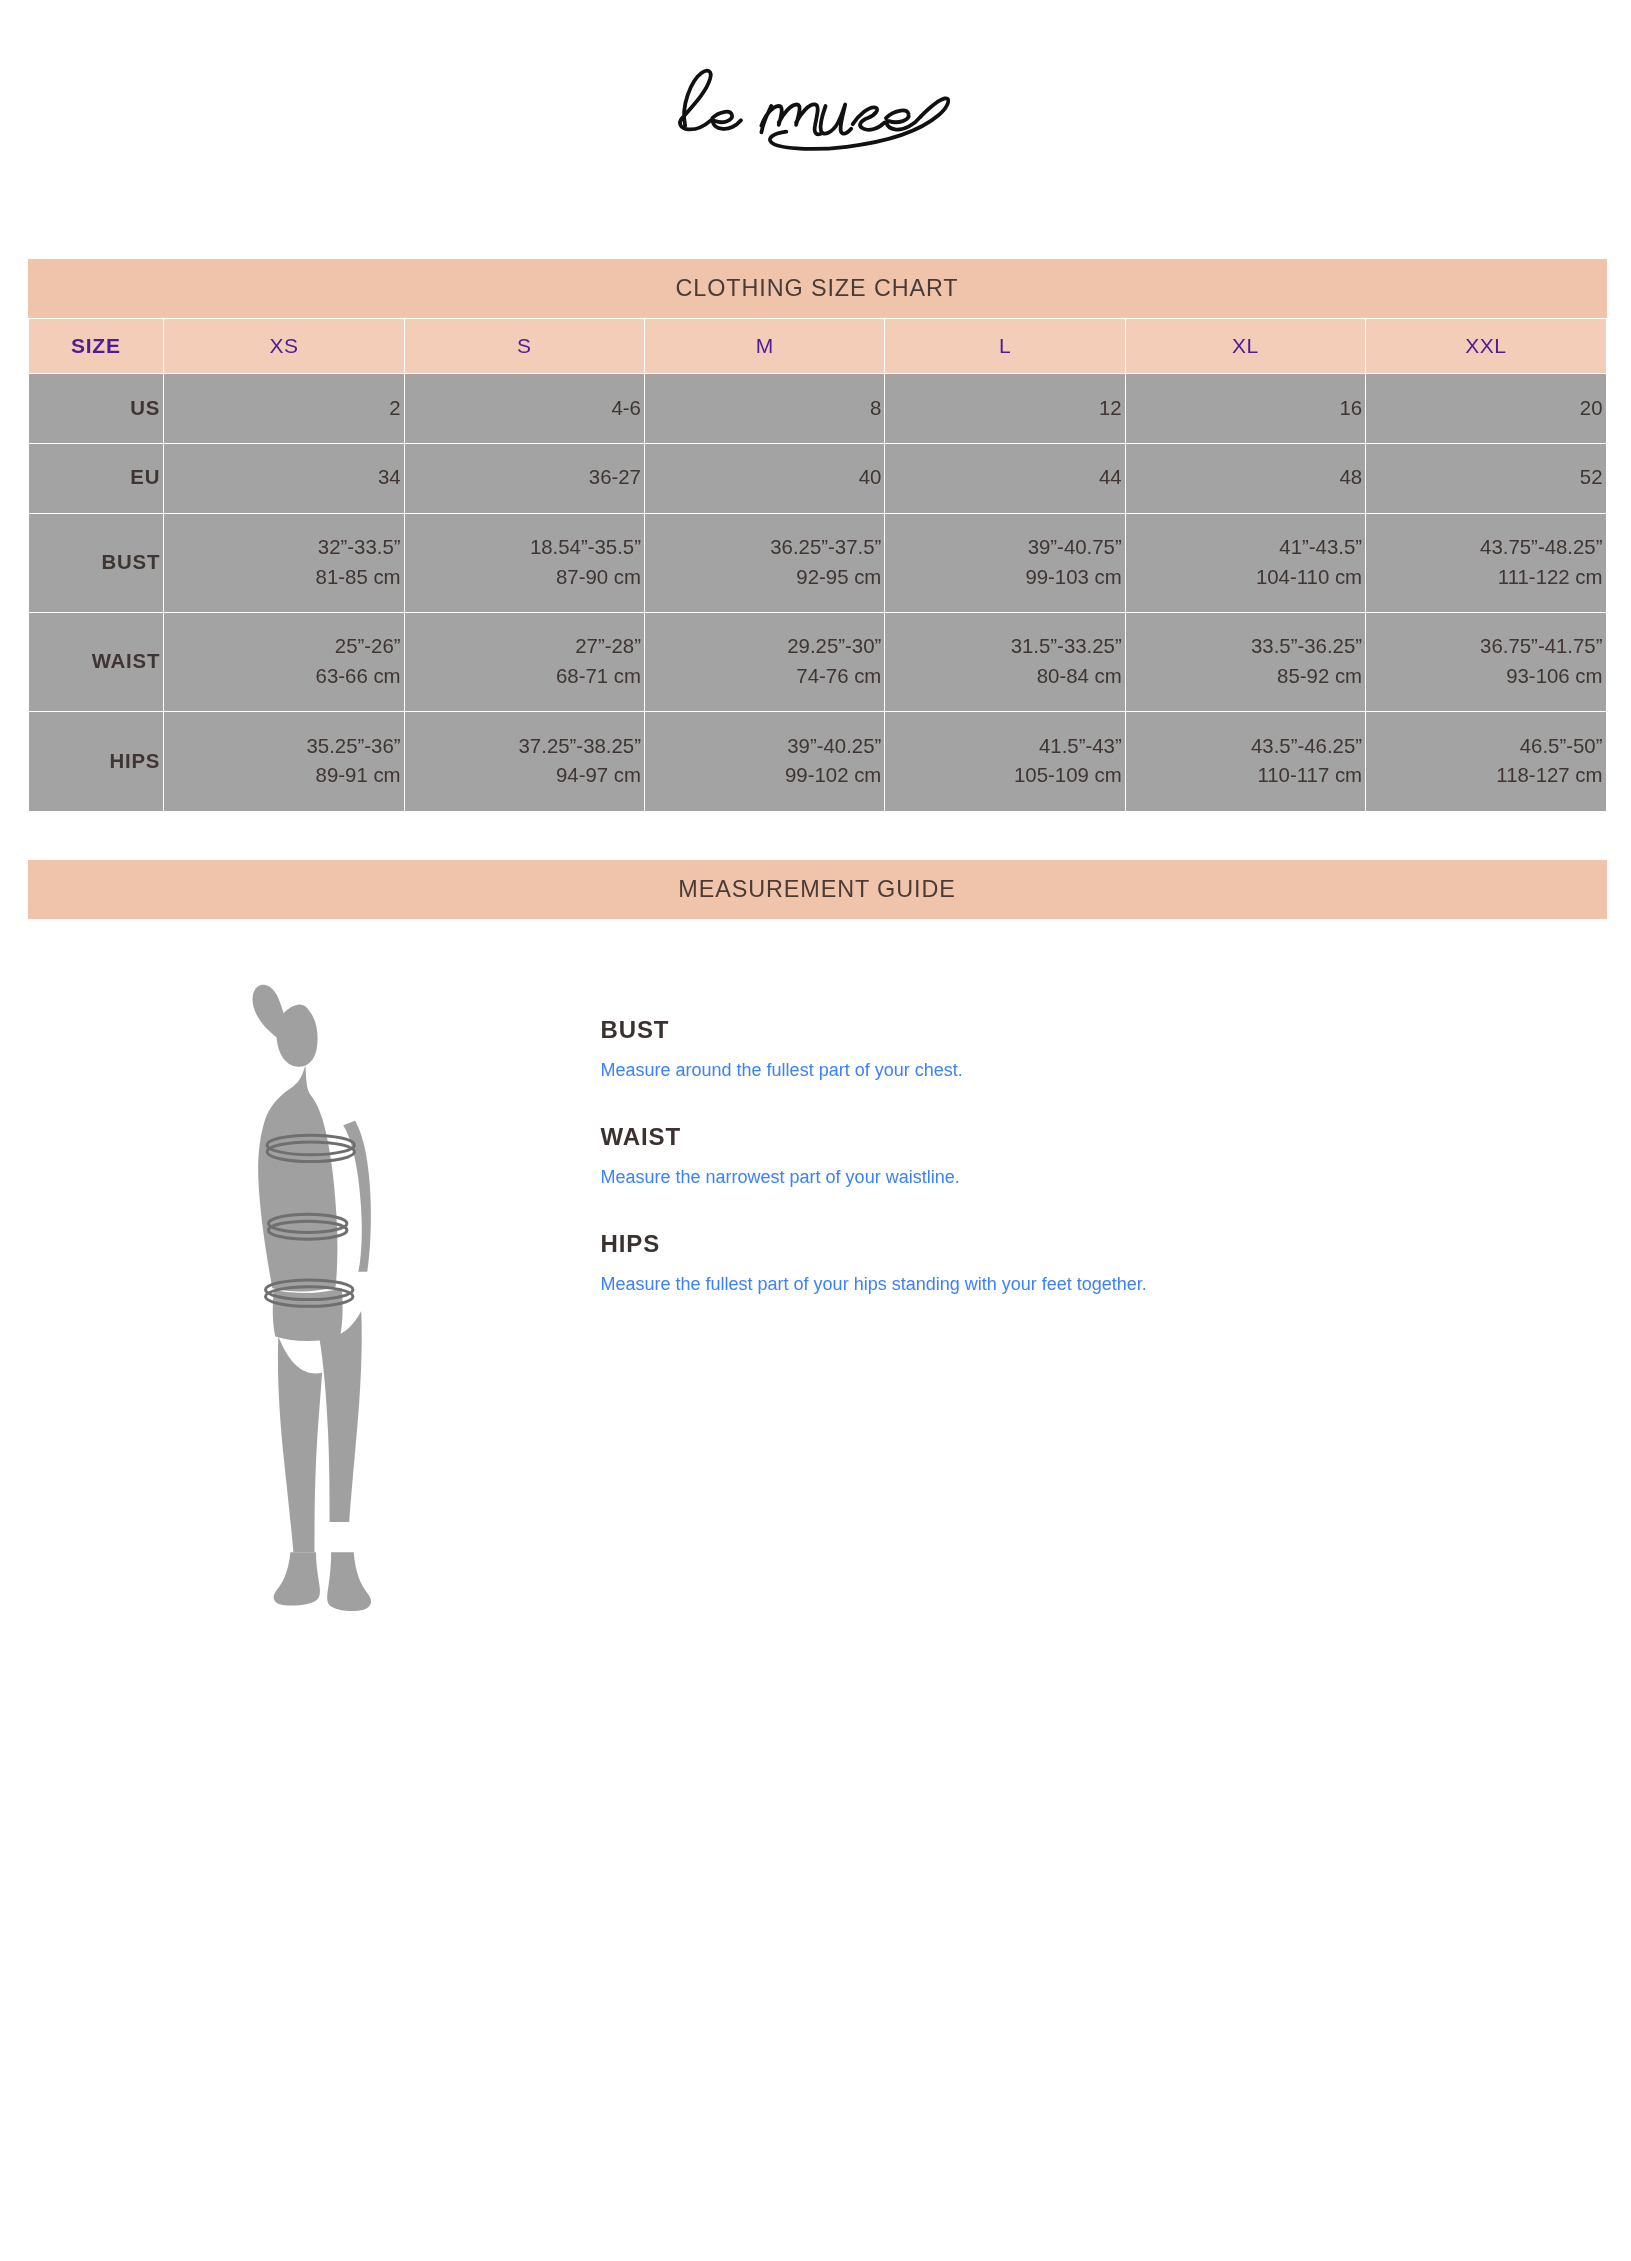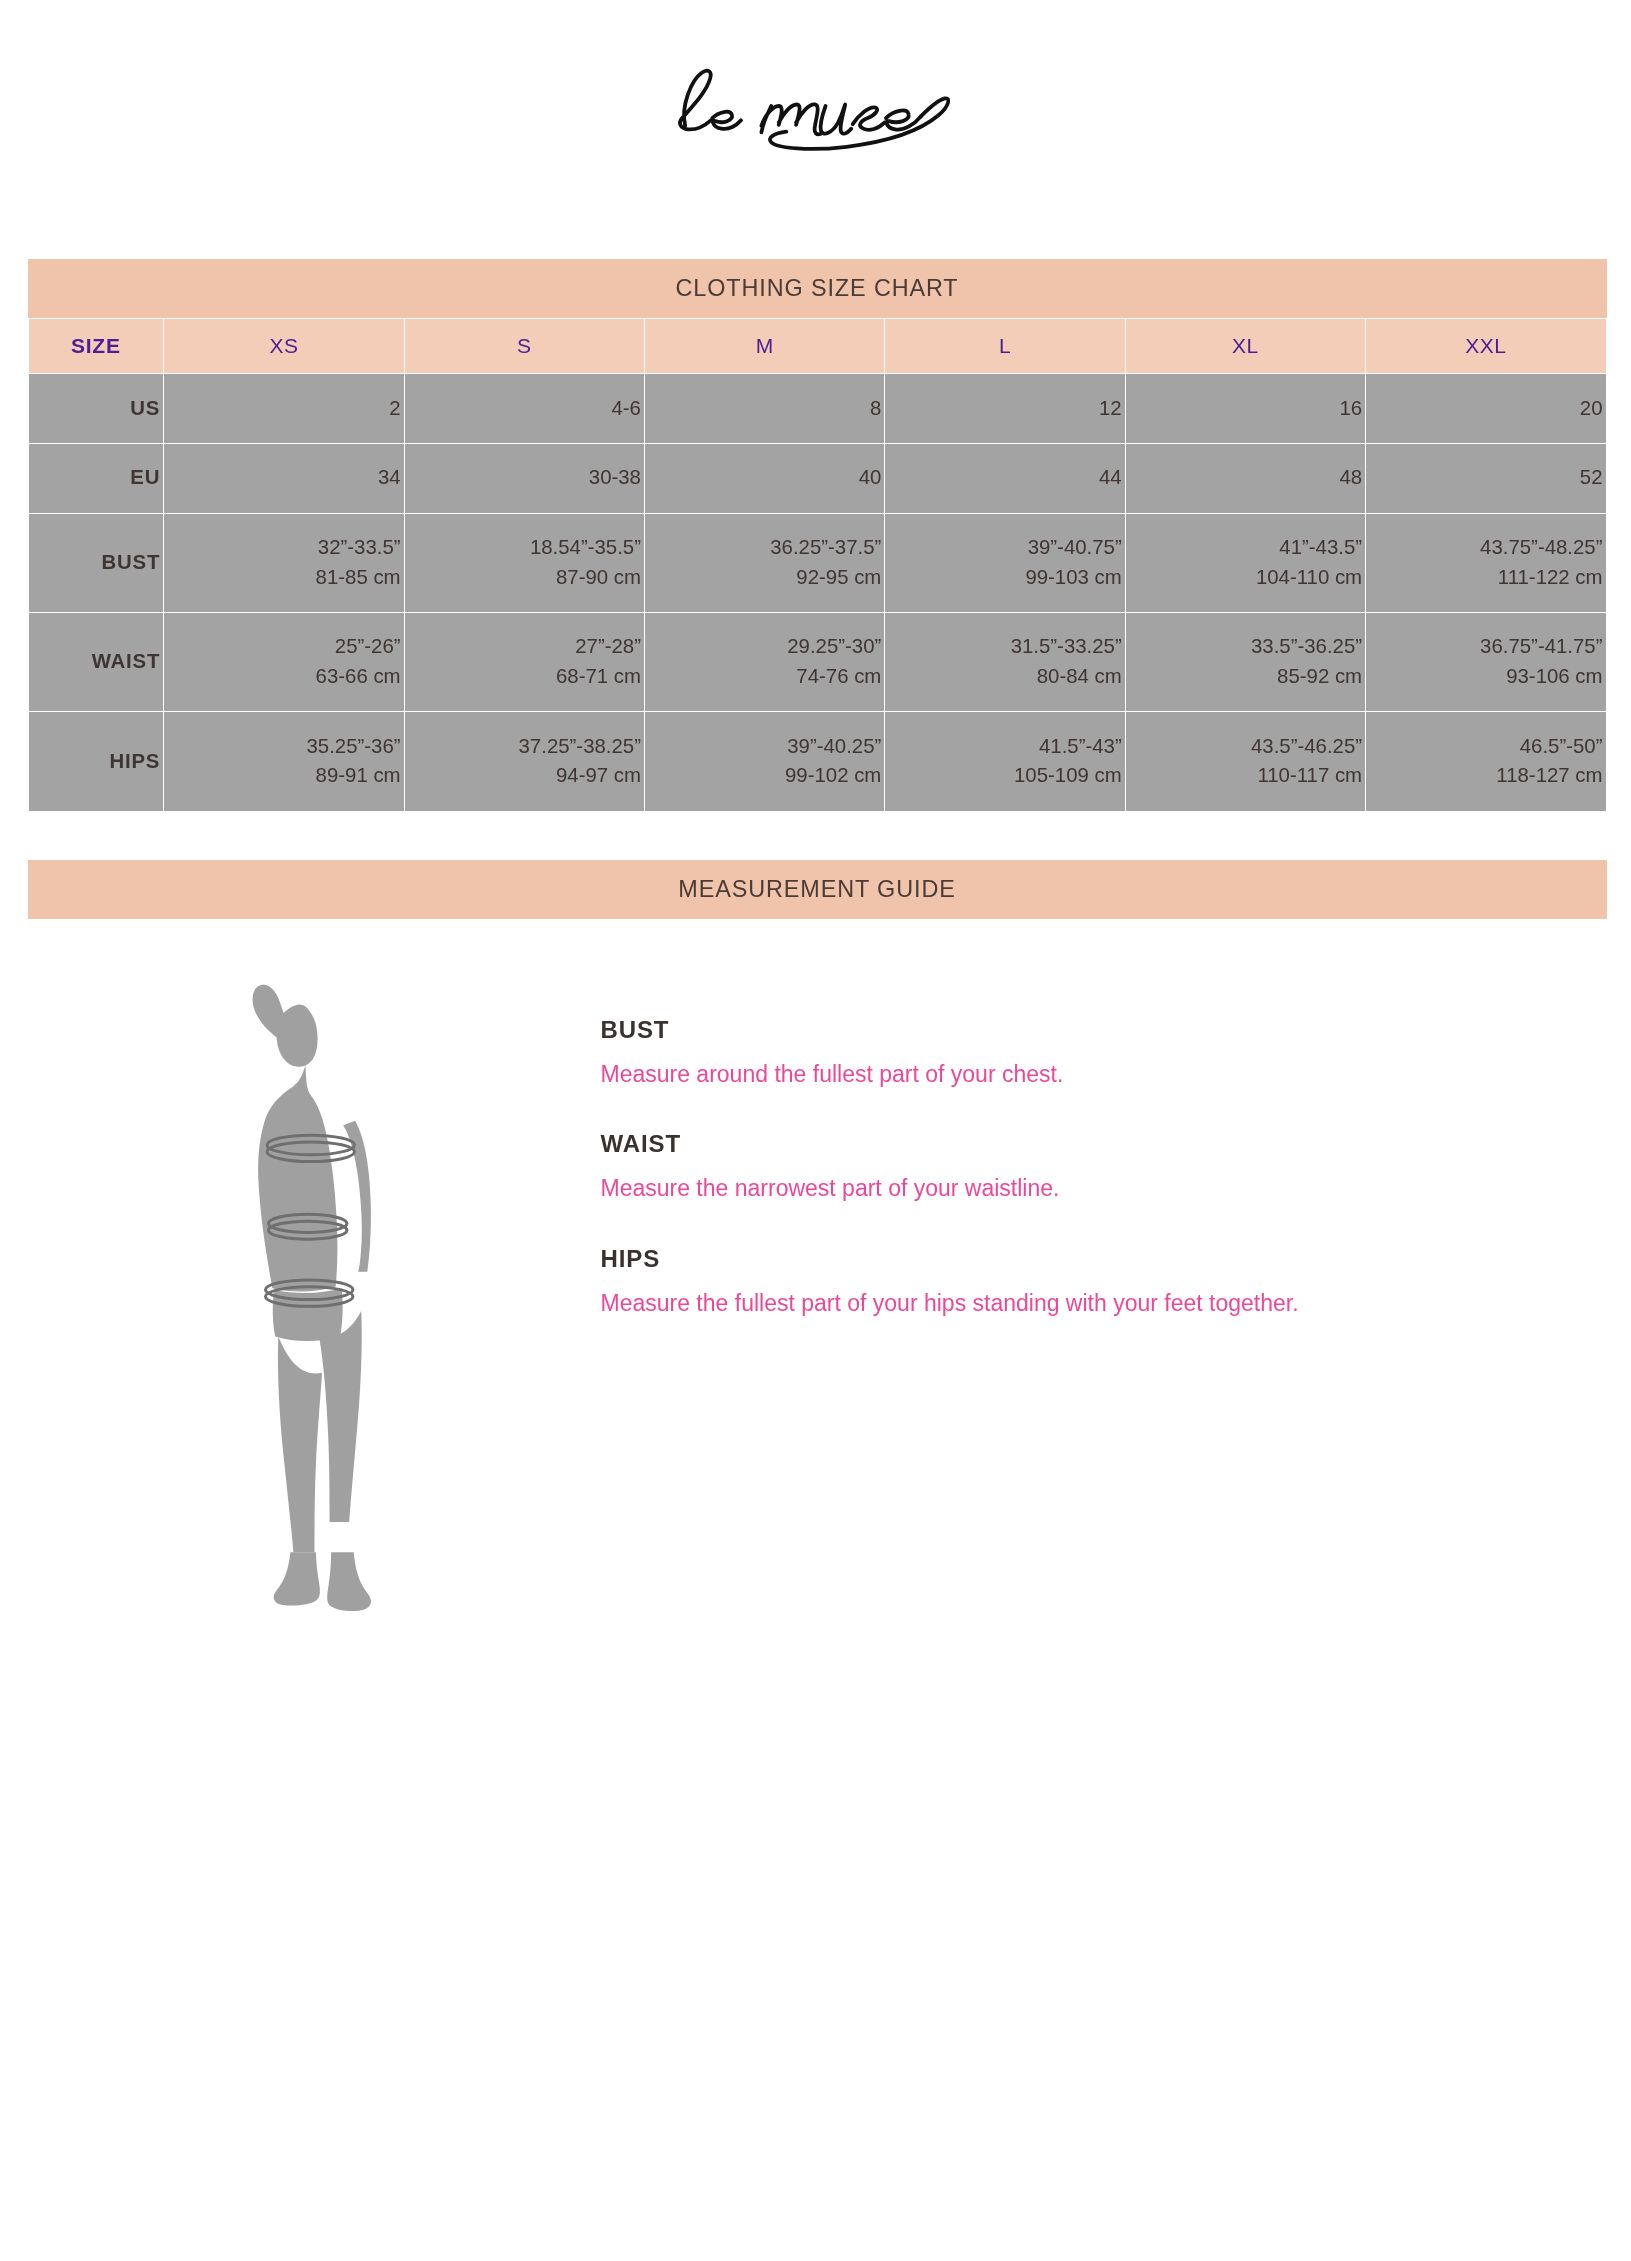--- a/index.html
+++ b/index.html
@@ -114,22 +114,22 @@
   .m-item { margin-bottom: 39px; }
   .m-item:last-child { margin-bottom: 0; }
   .m-title {
     font-size: 24px;
     font-weight: 700;
     letter-spacing: 0.9px;
     color: #3b3230;
     margin-bottom: 13px;
   }
   .m-desc {
-    font-size: 23px;
-    color: #ec4899;
+    font-size: 18px;
+    color: #3b82f6;
     line-height: 1.5;
     max-width: 927px;
   }
 </style>
 </head>
 <body>
 
 <div class="page">
 
   <div class="logo-wrap">
@@ -200,21 +200,21 @@
             </td>
         </tr>
 
 
         <tr>
           <td class="lbl">EU</td>
           <td>
               <span class="val-line">34</span>
             </td>
           <td>
-              <span class="val-line">30-38</span>
+              <span class="val-line">36-27</span>
             </td>
           <td>
               <span class="val-line">40</span>
             </td>
           <td>
               <span class="val-line">44</span>
             </td>
           <td>
               <span class="val-line">48</span>
             </td>

